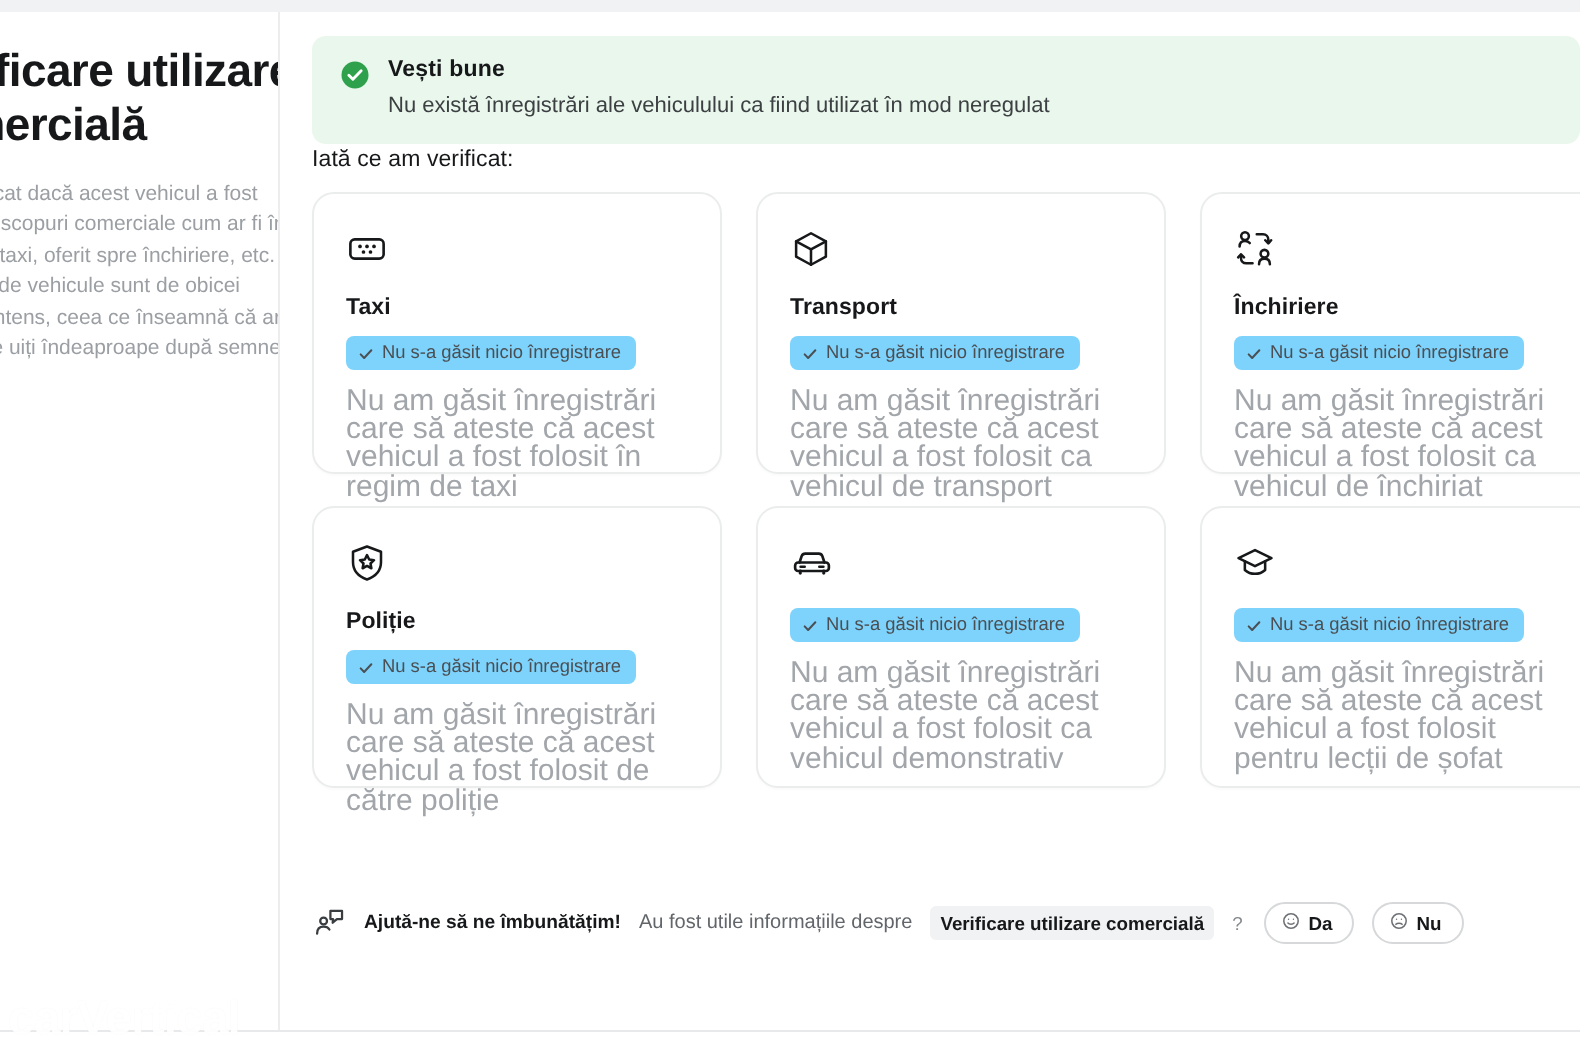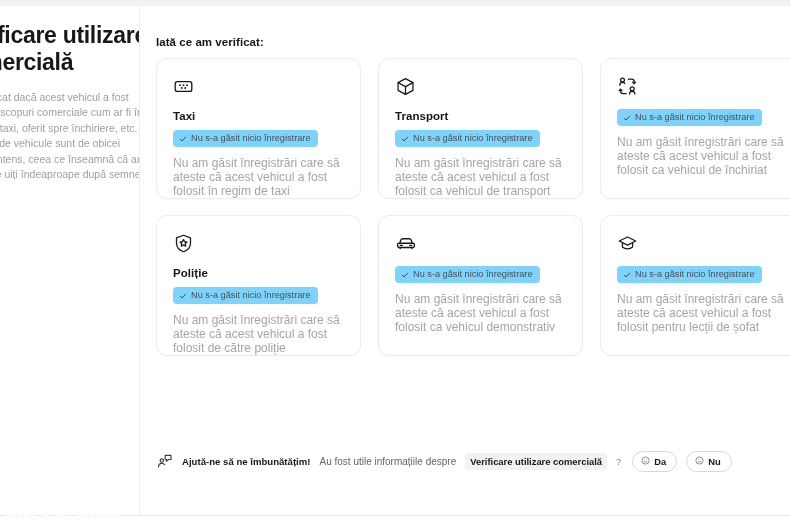--- a/index.html
+++ b/index.html
@@ -69,22 +69,22 @@
     padding: 11px 14px 12px 14px;
     display: flex; align-items: flex-start; gap: 9px;
   }
   .alert-icon { flex: 0 0 auto; margin-top: 1px; }
   .alert-text-wrap { display: flex; flex-direction: column; gap: 5px; padding-top: 0px; }
   .alert-title { font-size: 11.5px; font-weight: 700; color: #17181a; letter-spacing: 0.1px; }
   .alert-sub { font-size: 11px; color: #3d4043; line-height: 14px; }
 
   
   .section-head {
-    margin-top: 18px; margin-bottom: 10px;
-    font-size: 11.5px; font-weight: 700; color: #17181a; letter-spacing: 0.05px;
+    margin-top: 2px; margin-bottom: 10px;
+    font-size: 11.5px; font-weight: 400; color: #17181a; letter-spacing: 0.05px;
   }
 
   
   .grid {
     display: grid;
     grid-template-columns: 205px 205px 205px;
     column-gap: 17px;
     row-gap: 16px;
     width: 660px;
   }
@@ -107,21 +107,21 @@
     background: #7dd3fc;
     border-radius: 4px;
     padding: 3px 7px 3px 6px;
     font-size: 9.2px; color: #4b4f53;
     align-self: flex-start;
     margin-bottom: 9px;
     line-height: 11px;
   }
   .badge svg { flex: 0 0 auto; }
   .card-desc {
-    font-size: 12px; line-height: 14.2px; color: #a2a6aa;
+    font-size: 15px; line-height: 14.2px; color: #a2a6aa;
   }
 
   
   .feedback {
     position: absolute; left: 156px; top: 451px;
     display: flex; align-items: center; gap: 9px;
   }
   .fb-icon { color: #3a3d40; display: flex; }
   .fb-strong { font-size: 9.6px; font-weight: 700; color: #16181a; }
   .fb-plain { font-size: 10px; color: #62666a; }
@@ -160,20 +160,32 @@
   <div class="left-col">
     <div class="left-title">Verificare utilizare comercială</div>
     <div class="left-body">Am verificat dacă acest vehicul a fost utilizat în scopuri comerciale cum ar fi în regim de taxi, oferit spre închiriere, etc. Acest tip de vehicule sunt de obicei utilizate intens, ceea ce înseamnă că ar fi bine să te uiți îndeaproape după semne de uzură.</div>
   </div>
   <div class="left-divider"></div>
   <div class="panel-sep"></div>
   <div class="bottom-rule"></div>
 
   <div class="main">
 
+    <div class="alert">
+      <span class="alert-icon">
+        <svg width="15" height="15" viewBox="0 0 20 20">
+          <circle cx="10" cy="10" r="9" fill="#2fa14d"></circle>
+          <path d="M5.9 10.2 L8.6 12.9 L14.1 7.2" fill="none" stroke="#ffffff" stroke-width="1.9" stroke-linecap="round" stroke-linejoin="round"></path>
+        </svg>
+      </span>
+      <span class="alert-text-wrap">
+        <span class="alert-title">Vești bune</span>
+        <span class="alert-sub">Nu există înregistrări ale vehiculului ca fiind utilizat în mod neregulat</span>
+      </span>
+    </div>
 
     <div class="section-head">Iată ce am verificat:</div>
 
     <div class="grid">
 
       <div class="card">
         <div class="card-icon">
           <svg width="21" height="21" viewBox="0 0 24 24" fill="none" stroke="#17181a" stroke-width="1.5" stroke-linecap="round" stroke-linejoin="round">
             <rect x="2.5" y="6.5" width="19" height="11" rx="2.5"></rect>
             <circle cx="8" cy="10.5" r="1.05" fill="#17181a" stroke="none"></circle>
@@ -217,20 +229,21 @@
             <circle cx="6.3" cy="4.6" r="2.2"></circle>
             <path d="M3.2 10.6 C3.2 8.4 4.6 7.4 6.3 7.4 C7.4 7.4 8.4 7.8 9 8.6"></path>
             <path d="M13 3.6 L16.6 3.6 C18.4 3.6 19.6 4.9 19.6 6.6 L19.6 8.4"></path>
             <path d="M17.9 7.0 L19.6 8.8 L21.2 7.0"></path>
             <circle cx="17.4" cy="14.7" r="2.2"></circle>
             <path d="M14.3 20.7 C14.3 18.5 15.7 17.5 17.4 17.5 C19.1 17.5 20.5 18.5 20.5 20.7"></path>
             <path d="M10.6 20.2 L7 20.2 C5.2 20.2 4 18.9 4 17.2 L4 15.4"></path>
             <path d="M5.7 16.8 L4 15 L2.4 16.8"></path>
           </svg>
         </div>
+        <div class="card-title">Închiriere</div>
         <div class="badge">
           <svg width="8" height="8" viewBox="0 0 12 12" fill="none" stroke="#4b4f53" stroke-width="1.5" stroke-linecap="round" stroke-linejoin="round">
               <path d="M2 6.3 L4.6 9 L10 3.2"></path>
             </svg>
           <span>Nu s-a găsit nicio înregistrare</span>
         </div>
         <div class="card-desc">Nu am găsit înregistrări care să ateste că acest vehicul a fost folosit ca vehicul de închiriat</div>
       </div>
 
       <div class="card">

